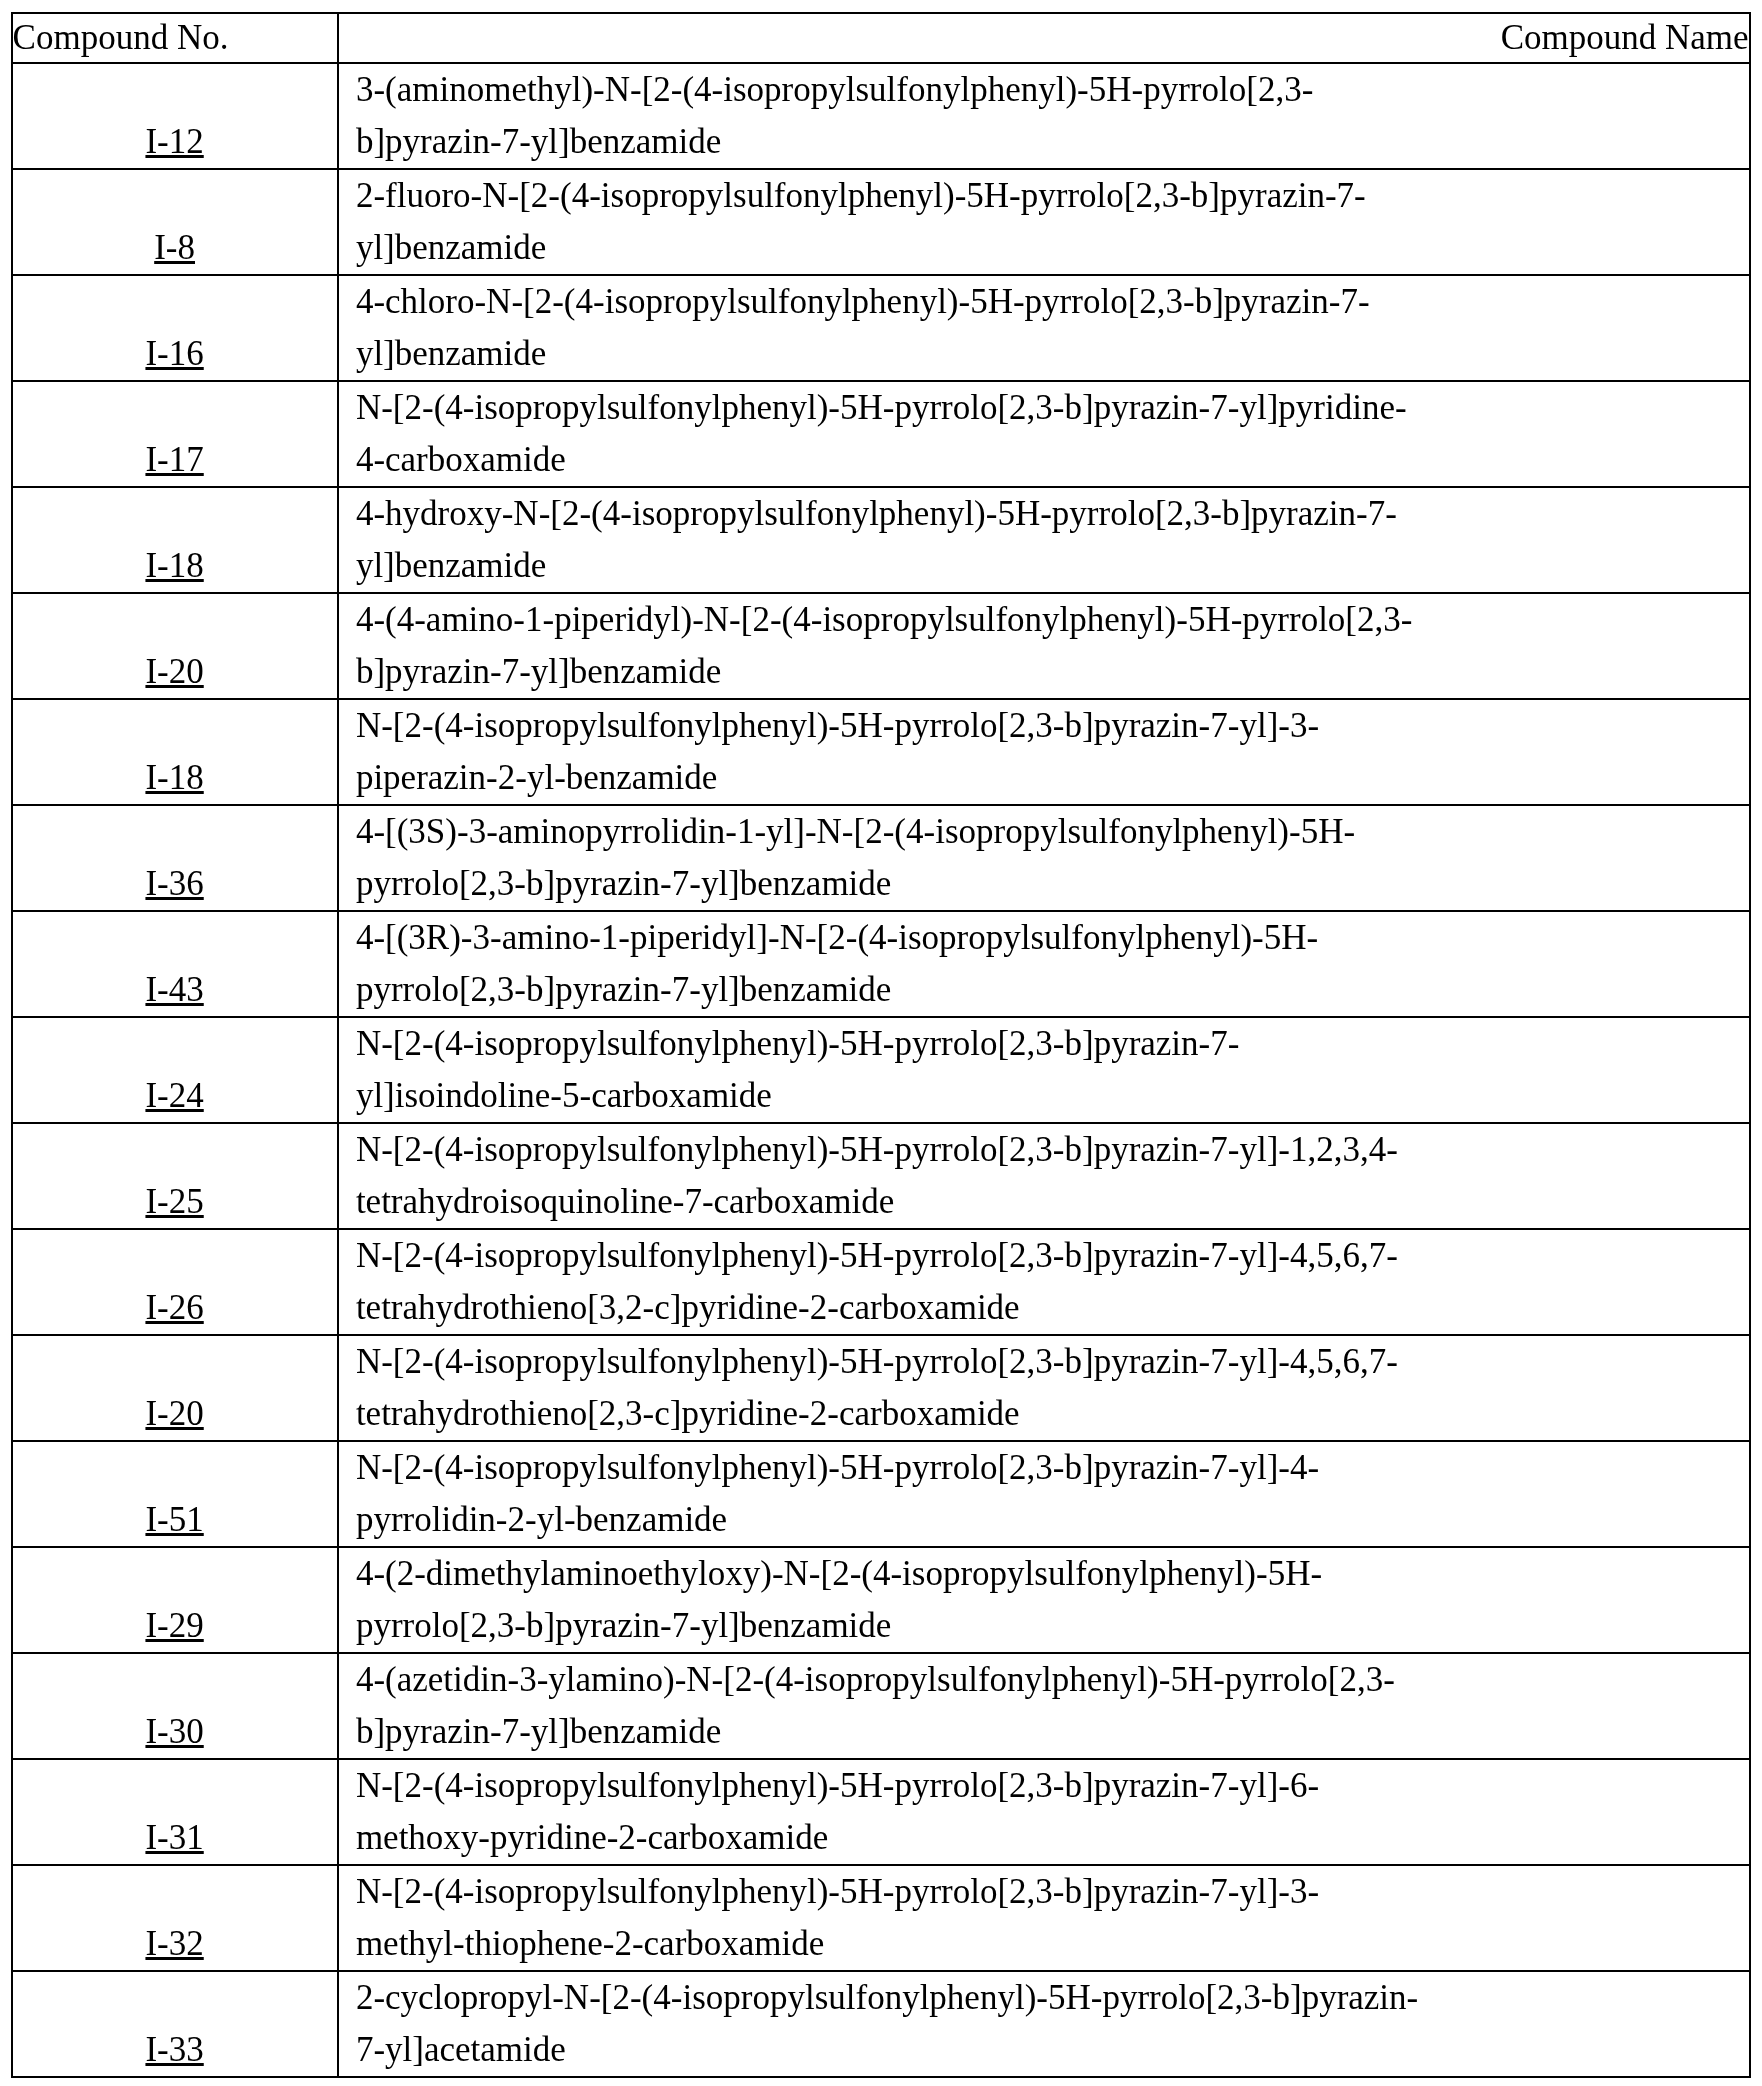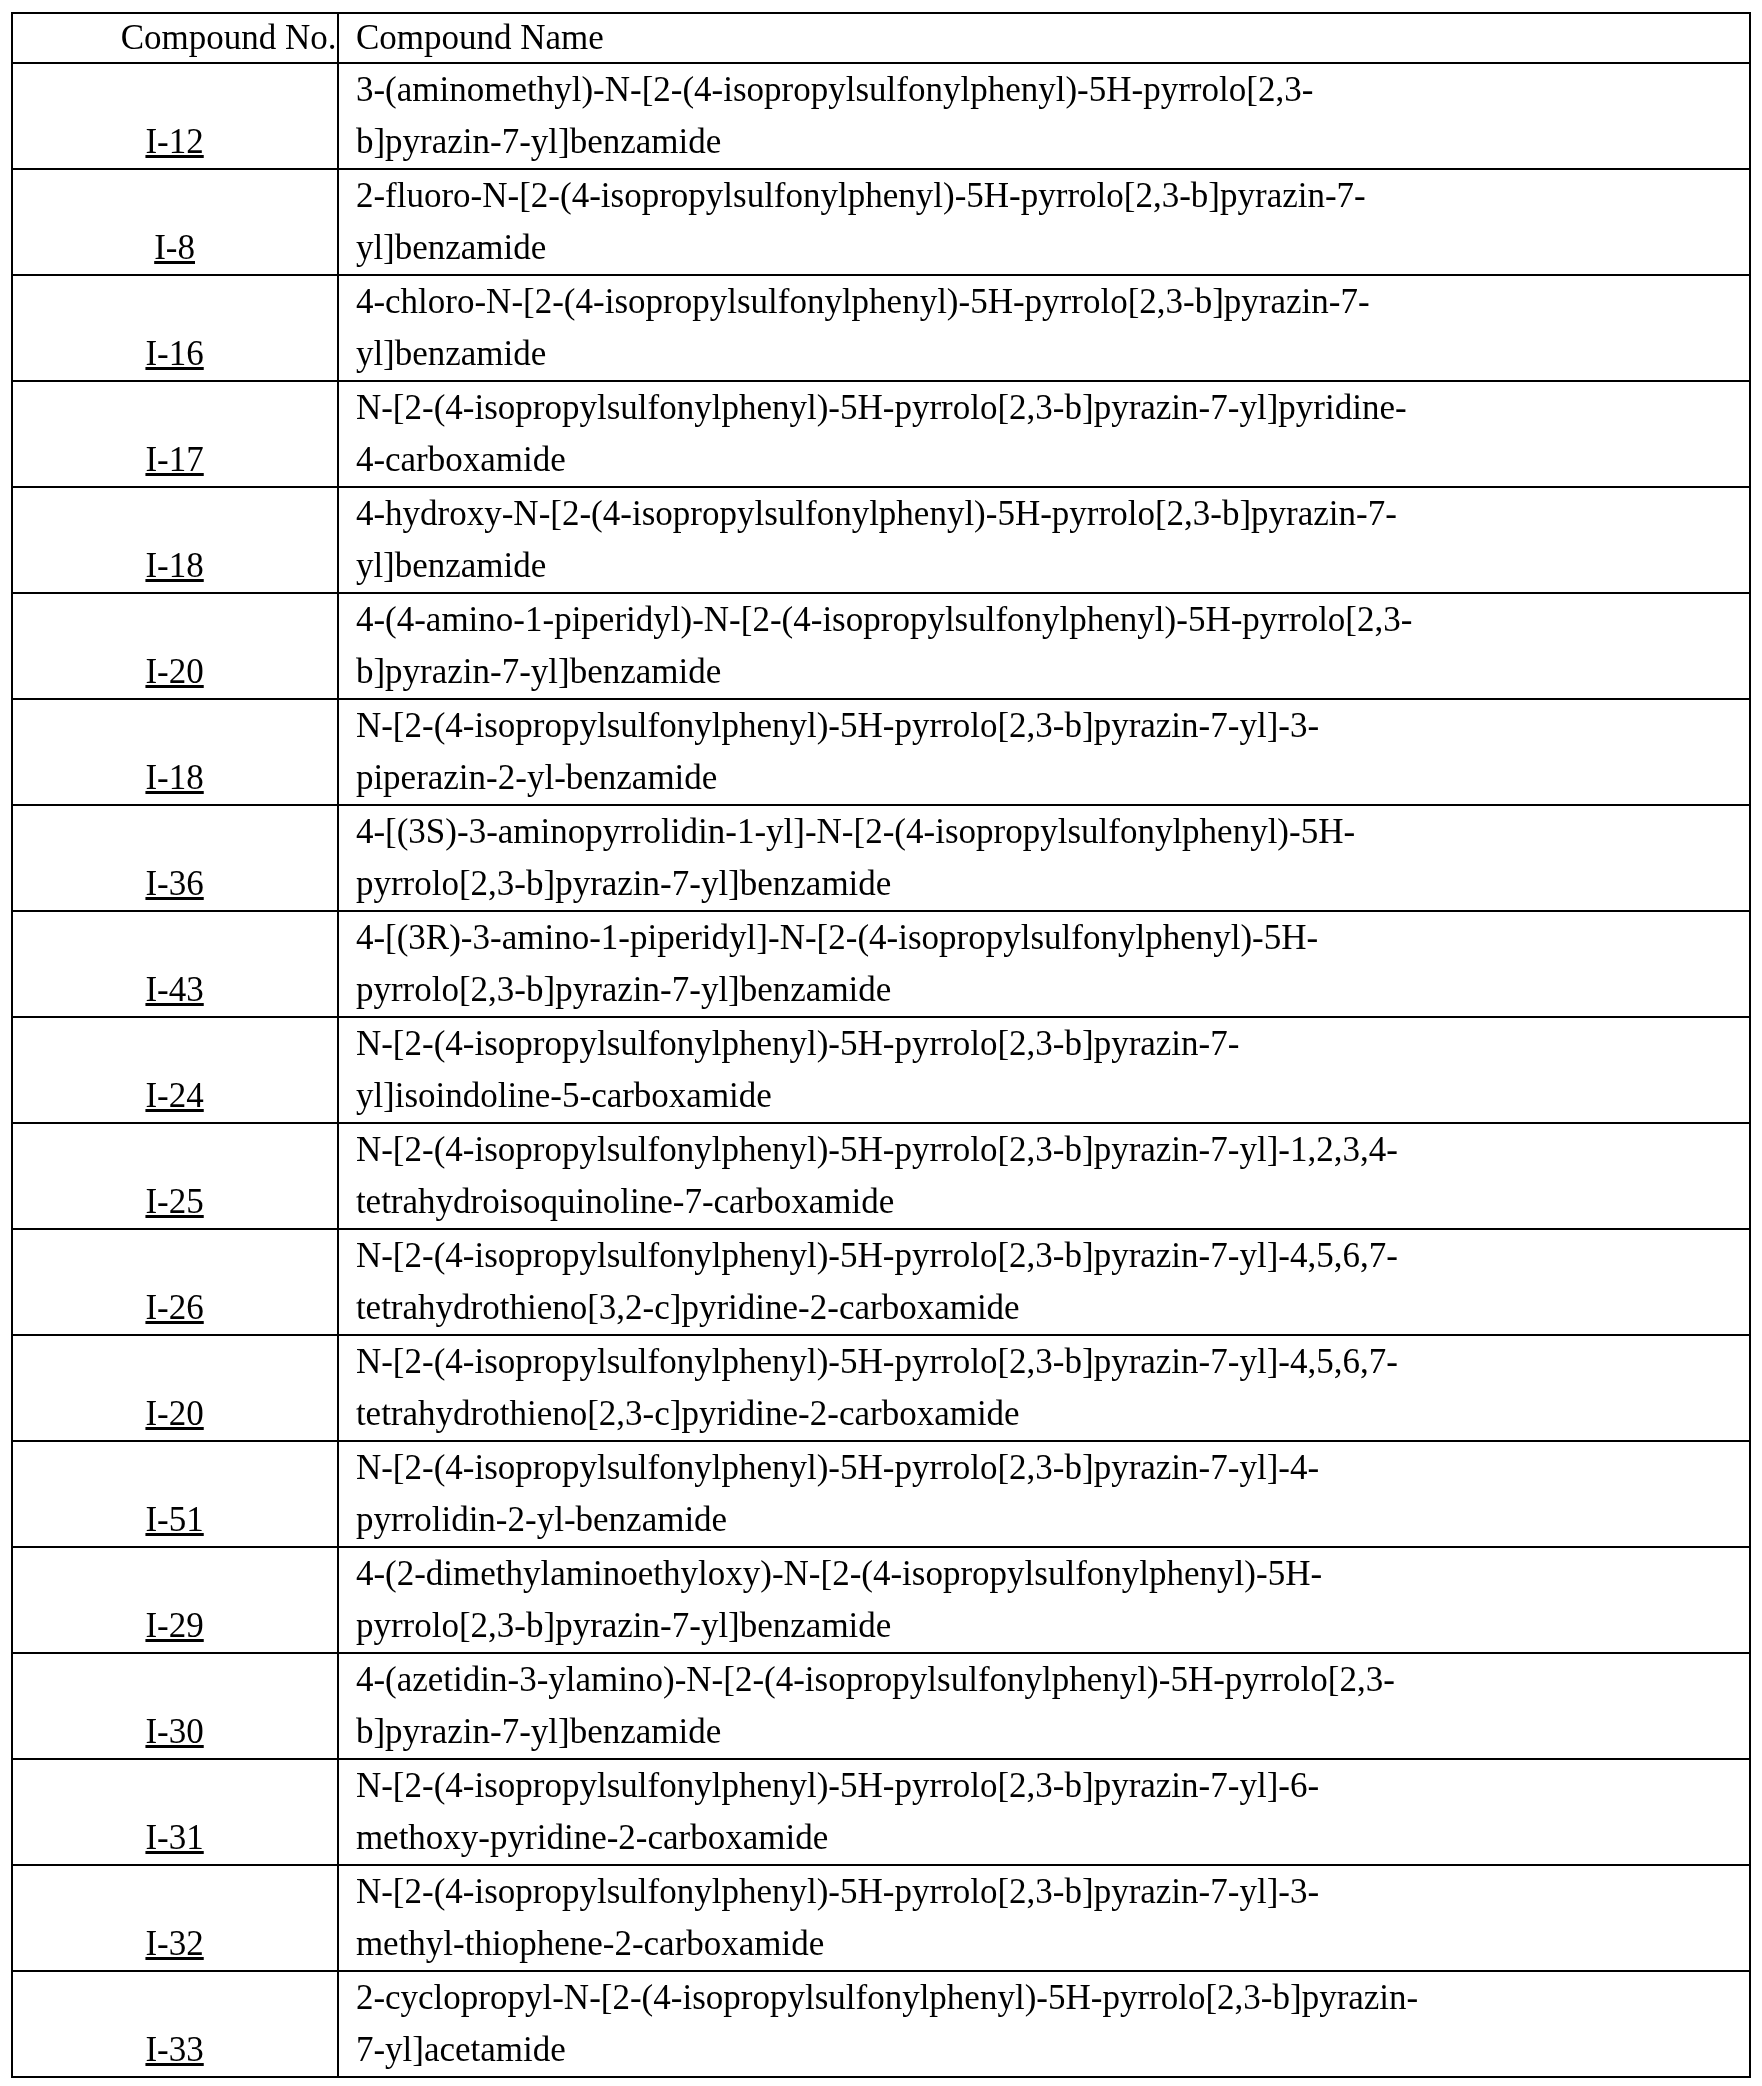--- a/index.html
+++ b/index.html
@@ -30,24 +30,24 @@
     line-height: 52px;
     vertical-align: bottom;
   }
   .tbl th {
     height: 48px;
     line-height: 48px;
     vertical-align: middle;
   }
   .col-no { width: 326px; }
   .th-no {
-    text-align: right;
+    text-align: left;
   }
   .th-name {
-    text-align: left;
+    text-align: right;
     padding-left: 17.3px !important;
   }
   .tbl tr.row td {
     height: 100px;
     border-radius: 28px;
   }
   .cell-no {
     text-align: center;
     padding-bottom: 0;
     text-decoration: underline;

